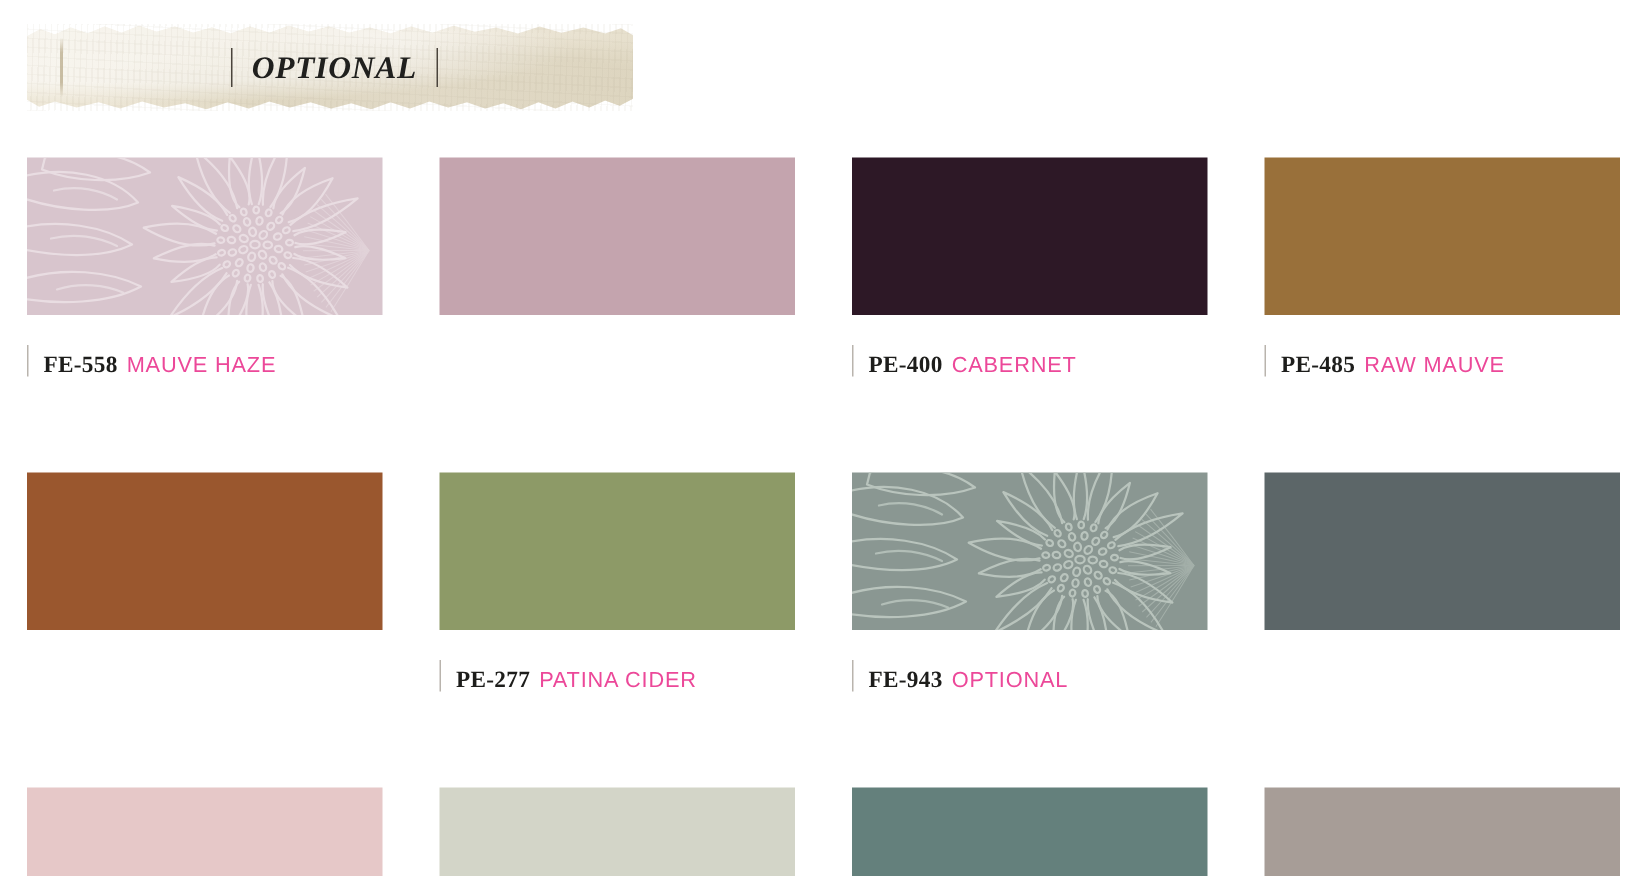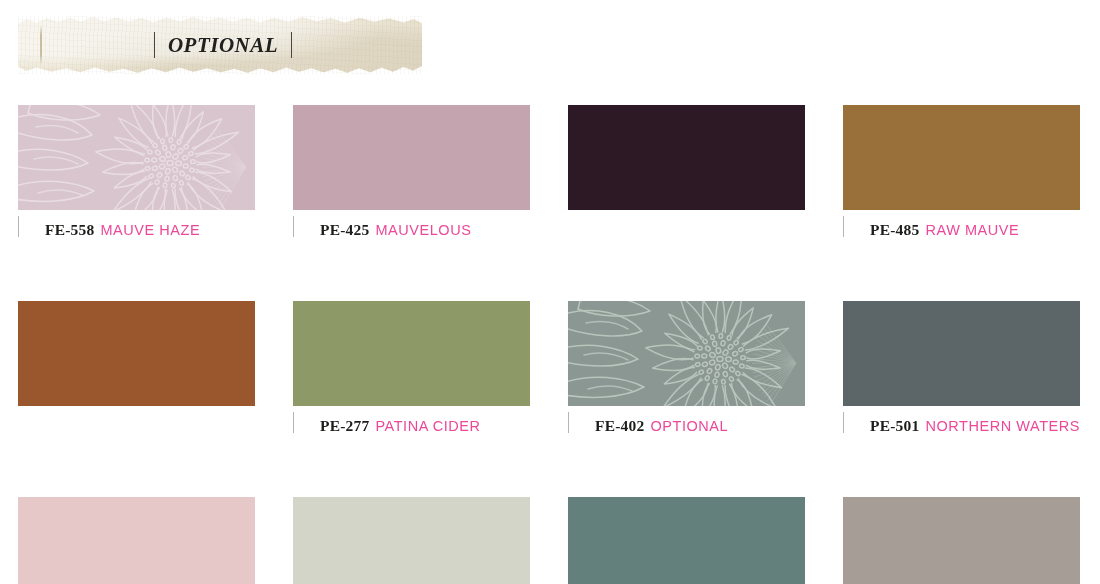--- a/index.html
+++ b/index.html
@@ -120,22 +120,22 @@
   }
   .chip-pattern {
     position: absolute;
     inset: 0;
     width: 100%;
     height: 100%;
     display: block;
   }
   .label {
     position: relative;
-    margin-top: 9px;
-    padding-left: 27px;
+    margin-top: 23px;
+    padding-left: 11px;
     height: 22px;
     display: flex;
     align-items: center;
     white-space: nowrap;
   }
   .label::before {
     content: "";
     position: absolute;
     left: 0;
     top: -3px;
@@ -269,27 +269,27 @@
           </g>
         </svg>
       </div>
       <div class="label">
         <span class="code">FE-558</span>
         <span class="name">MAUVE HAZE</span>
       </div>
     </div>
     <div class="cell">
       <div class="chip" style="background: rgb(196, 164, 174);"></div>
+    </div>
+    <div class="cell">
+      <div class="chip" style="background: rgb(45, 24, 38);"></div>
       <div class="label">
-        <span class="code">PE-425</span>
-        <span class="name">MAUVELOUS</span>
-      </div>
-    </div>
-    <div class="cell">
-      <div class="chip" style="background: rgb(45, 24, 38);"></div>
+        <span class="code">PE-400</span>
+        <span class="name">CABERNET</span>
+      </div>
     </div>
     <div class="cell">
       <div class="chip" style="background: rgb(153, 112, 58);"></div>
       <div class="label">
         <span class="code">PE-485</span>
         <span class="name">RAW MAUVE</span>
       </div>
     </div>
     <div class="cell">
       <div class="chip" style="background: rgb(154, 87, 46);"></div>
@@ -390,30 +390,26 @@
             <path d="M228,62 Q208.5,74.0 189.0,85.1"></path>
             <path d="M228,62 Q209.5,76.1 191.1,89.2"></path>
             <path d="M228,62 Q210.8,78.1 193.5,93.0"></path>
             <path d="M228,62 Q212.1,80.0 196.3,96.6"></path>
             <path d="M228,62 Q213.6,81.7 199.3,99.9"></path>
             <path d="M228,62 Q215.3,83.2 202.6,102.8"></path>
           </g>
         </svg>
       </div>
       <div class="label">
-        <span class="code">FE-402</span>
+        <span class="code">FE-943</span>
         <span class="name">OPTIONAL</span>
       </div>
     </div>
     <div class="cell">
       <div class="chip" style="background: rgb(92, 102, 104);"></div>
-      <div class="label">
-        <span class="code">PE-501</span>
-        <span class="name">NORTHERN WATERS</span>
-      </div>
     </div>
     <div class="cell">
       <div class="chip" style="background: rgb(230, 200, 200);"></div>
     </div>
     <div class="cell">
       <div class="chip" style="background: rgb(211, 213, 200);"></div>
     </div>
     <div class="cell">
       <div class="chip" style="background: rgb(100, 128, 124);"></div>
     </div>

